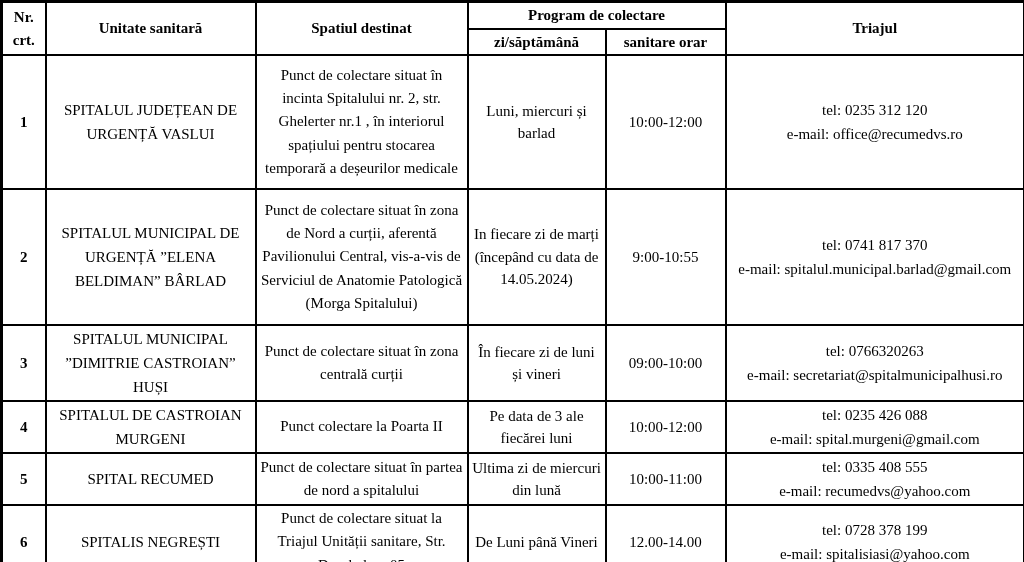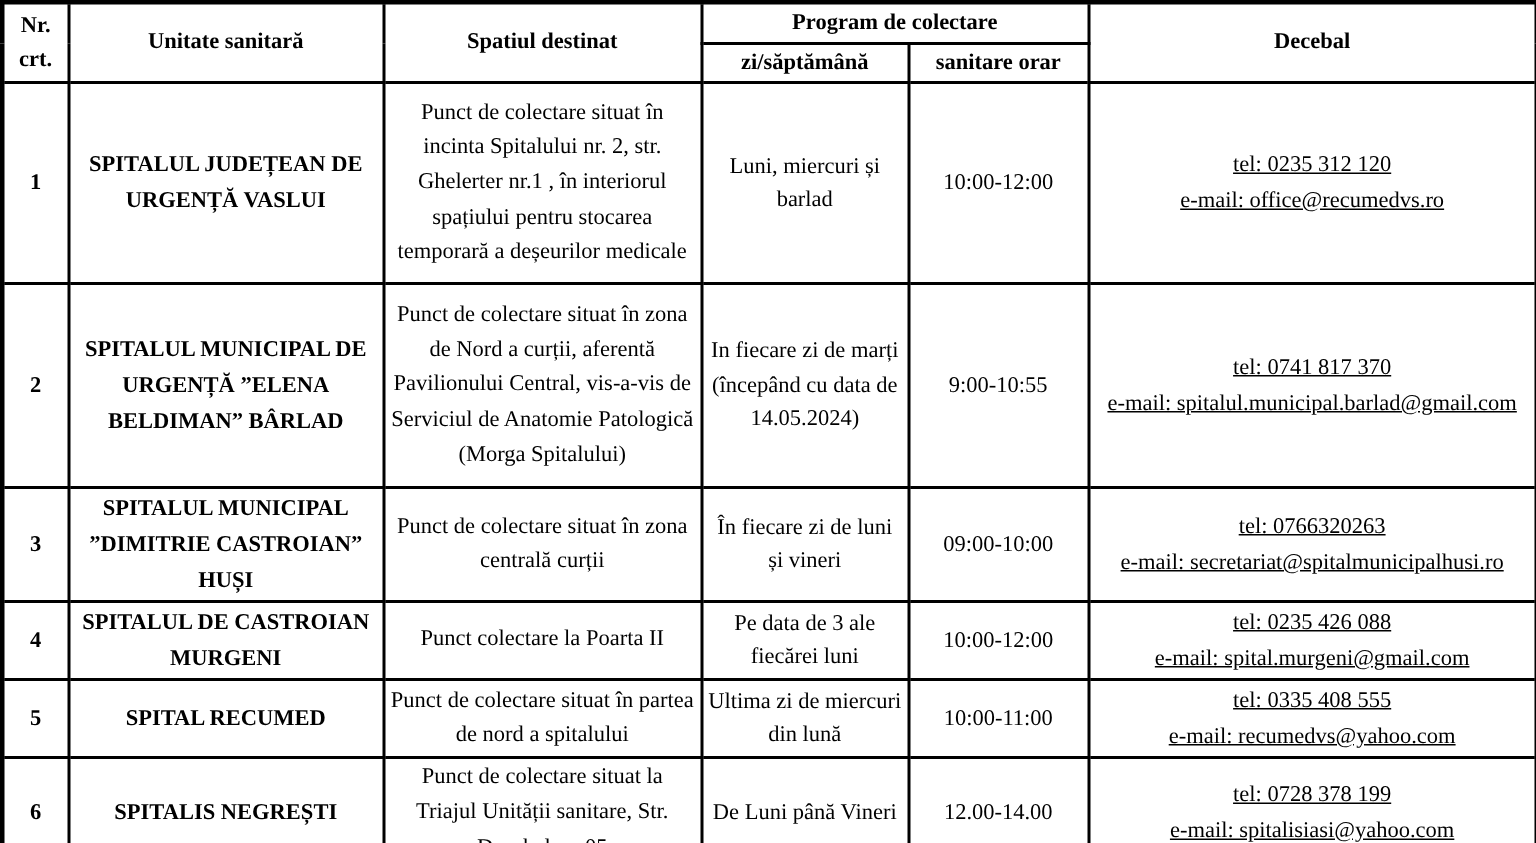--- a/index.html
+++ b/index.html
@@ -24,24 +24,24 @@
     line-height: 1.5;
     overflow: hidden;
   }
   .doc-table { border: 3px solid #000; }
   .doc-table th {
     font-weight: bold;
     font-size: 15px;
     white-space: pre-line;
   }
   td.nr-cell { font-weight: bold; }
-  td.unit-cell { font-weight: bold; line-height: 1.6; }
+  td.unit-cell { font-weight: normal; line-height: 1.6; }
   td.spatiu-cell { line-height: 1.55; }
   td.zi-cell { line-height: 1.5; }
-  td.tel-cell  { line-height: 1.6; text-decoration: underline; }
+  td.tel-cell  { line-height: 1.6; }
   .hdr-row-top th { height: 21px; }
   .hdr-row-sub th { height: 22px; }
 </style>
 </head>
 <body>
 
 <table class="doc-table">
   <colgroup>
     <col style="width:44px">
     <col style="width:210px">
@@ -50,21 +50,21 @@
     <col style="width:120px">
     <col style="width:299px">
   </colgroup>
   <thead>
     <tr class="hdr-row-top">
       <th rowspan="2">Nr.
 crt.</th>
       <th rowspan="2">Unitate sanitară</th>
       <th rowspan="2">Spatiul destinat</th>
       <th colspan="2">Program de colectare</th>
-      <th rowspan="2">Decebal</th>
+      <th rowspan="2">Triajul</th>
     </tr>
     <tr class="hdr-row-sub">
       <th>zi/săptămână</th>
       <th>sanitare orar</th>
     </tr>
   </thead>
   <tbody>
     <tr style="height:134px">
       <td class="nr-cell">1</td>
       <td class="unit-cell">SPITALUL JUDEȚEAN DE URGENȚĂ  VASLUI</td>

